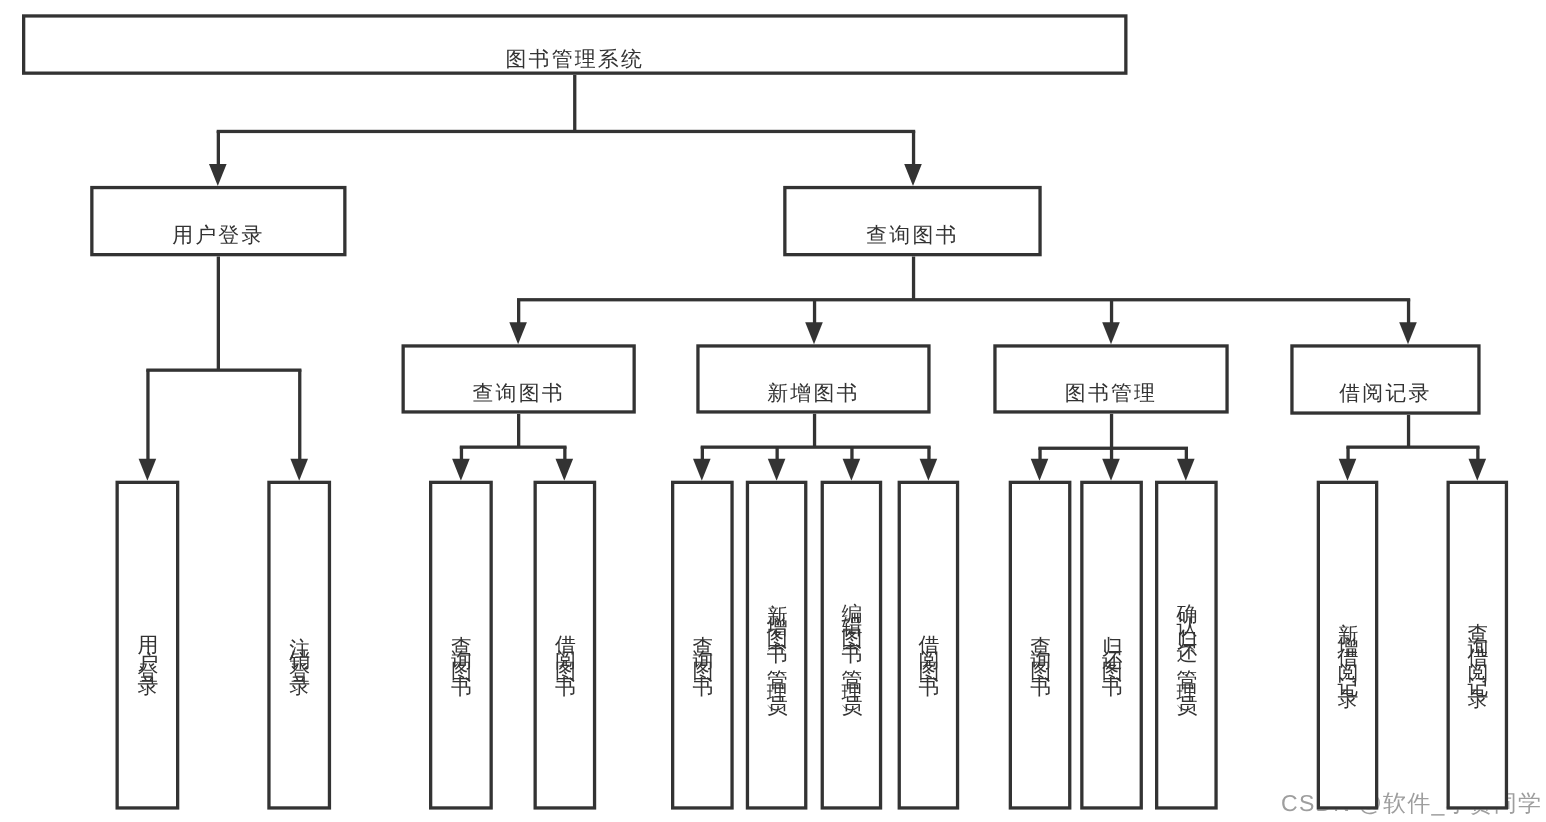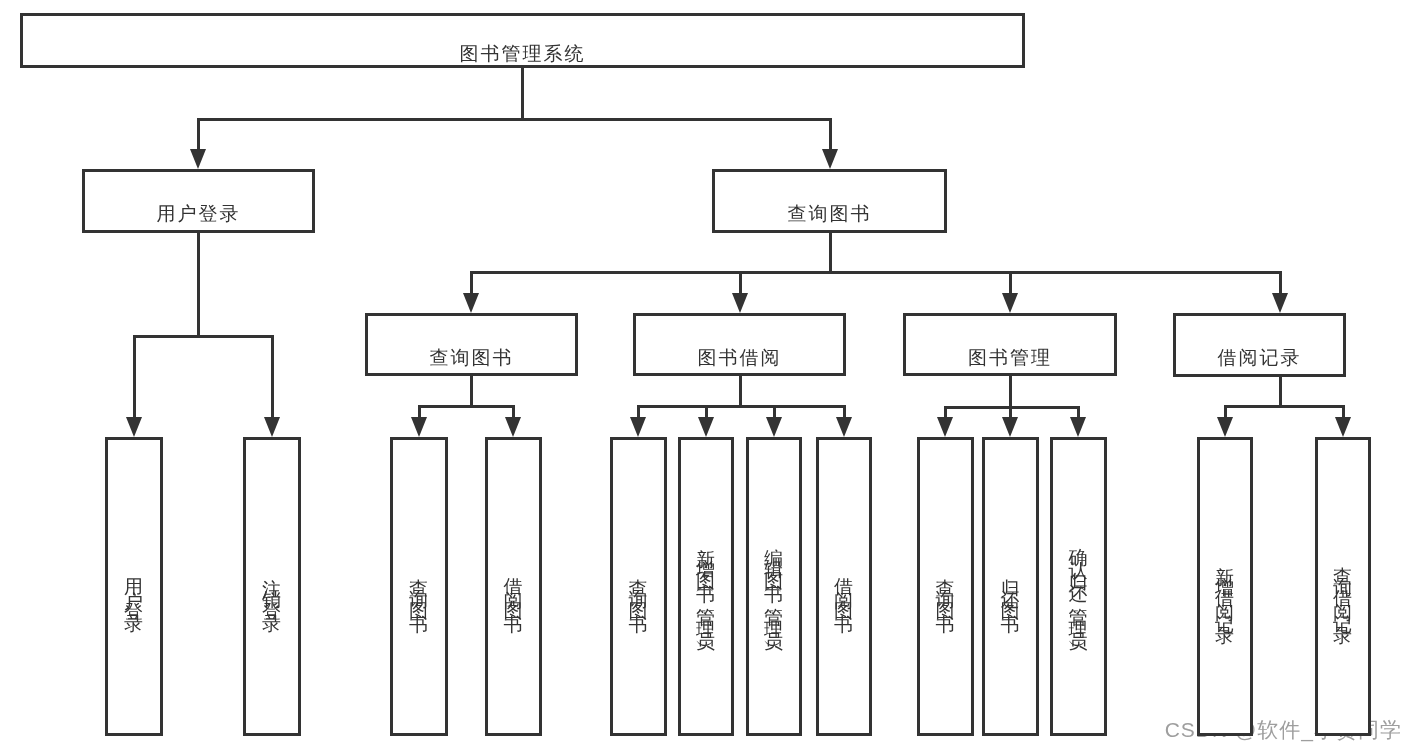--- a/index.html
+++ b/index.html
@@ -117,21 +117,21 @@
     <div class="node horizontal" style="left: 82px; top: 169px; width: 233px; height: 64px;">
       <span>用户登录</span>
     </div>
     <div class="node horizontal" style="left: 712px; top: 169px; width: 235px; height: 64px;">
       <span>查询图书</span>
     </div>
     <div class="node horizontal" style="left: 365px; top: 313px; width: 213px; height: 63px;">
       <span>查询图书</span>
     </div>
     <div class="node horizontal" style="left: 633px; top: 313px; width: 213px; height: 63px;">
-      <span>图书借阅</span>
+      <span>新增图书</span>
     </div>
     <div class="node horizontal" style="left: 903px; top: 313px; width: 214px; height: 63px;">
       <span>图书管理</span>
     </div>
     <div class="node horizontal" style="left: 1173px; top: 313px; width: 173px; height: 64px;">
       <span>借阅记录</span>
     </div>
     <div class="node vertical" style="left: 105px; top: 437px; width: 58px; height: 299px;">
       <span>用户登录</span>
     </div>

